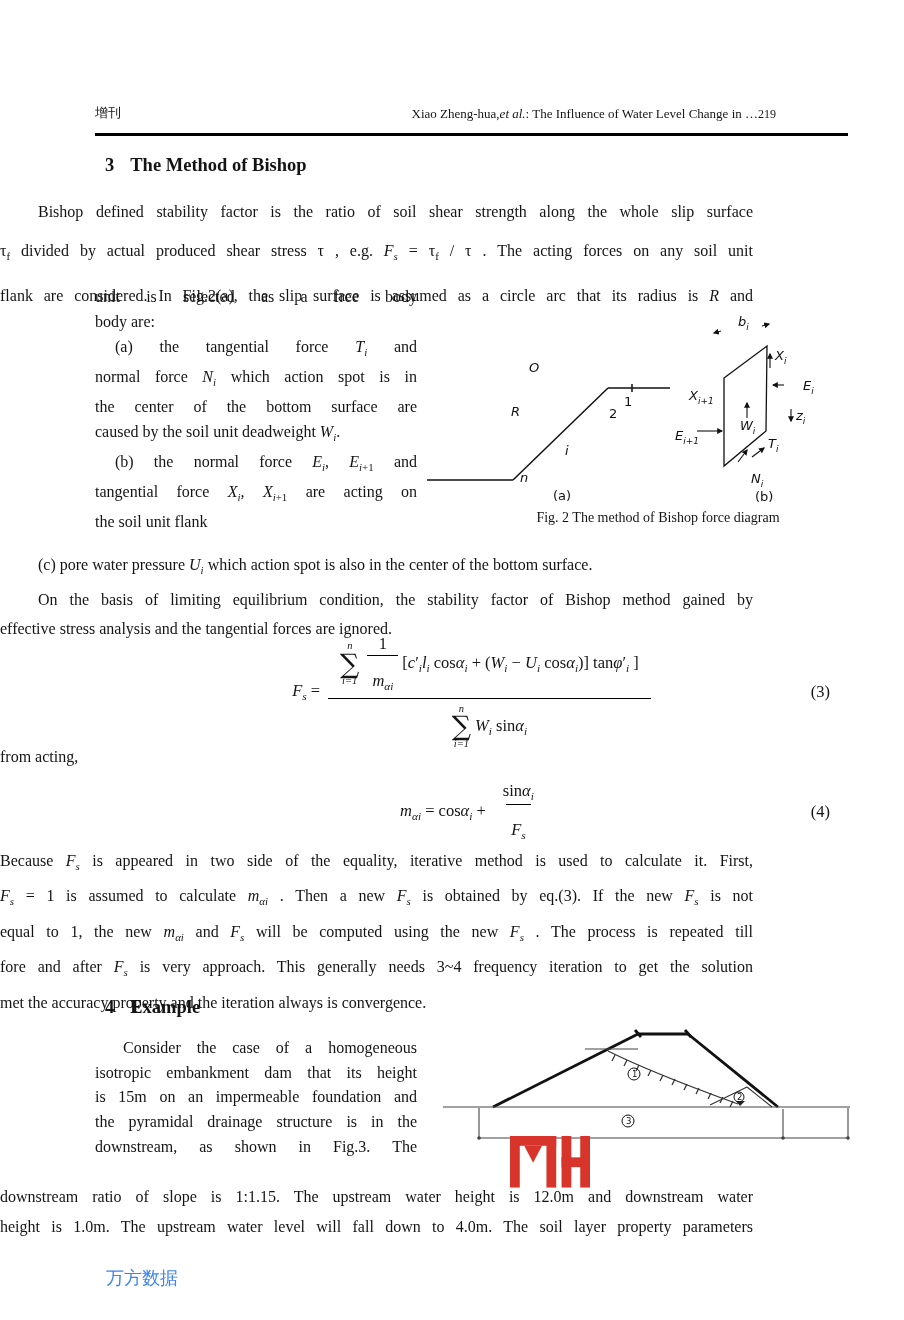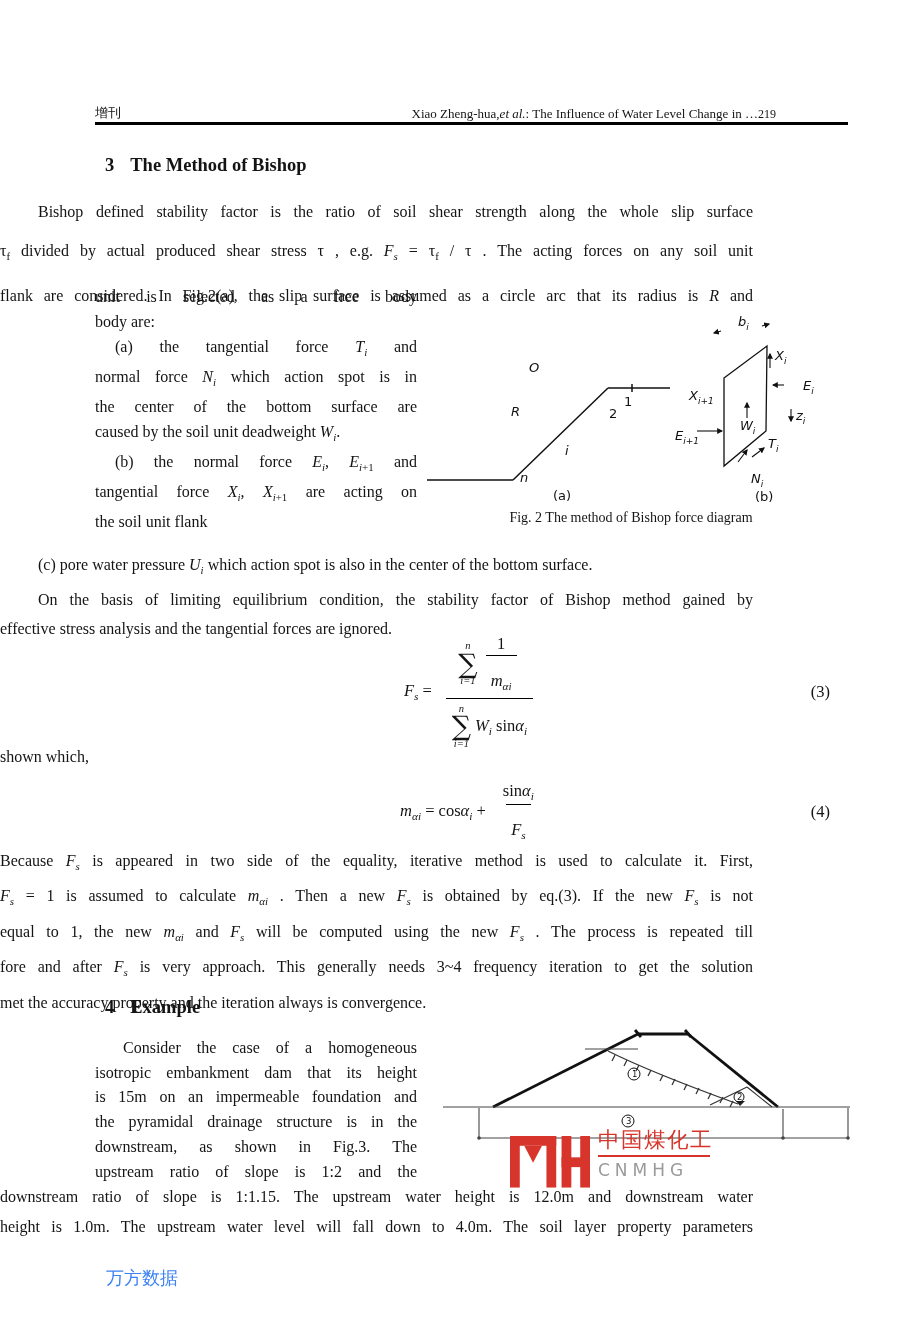--- a/index.html
+++ b/index.html
@@ -1,20 +1,20 @@
 <!DOCTYPE html>
 <html><head>
 <meta charset="utf-8">
 <style>
   html,body{margin:0;padding:0;background:#ffffff;}
   .page{position:relative;width:904px;height:1320px;background:#ffffff;overflow:hidden;
         font-family:"Liberation Serif","DejaVu Serif",serif;color:#141414;}
   
   .hdr{position:absolute;left:95px;top:104px;width:753px;display:flex;align-items:flex-end;
-       border-bottom:3px solid #000;padding-bottom:0;}
+       border-bottom:3px solid #000;padding-bottom:11px;}
   .hdr .jl{width:90px;font-size:13px;font-family:"DejaVu Sans",sans-serif;}
   .hdr .rt{flex:1;text-align:right;font-size:13px;}
   .hdr .pn{width:90px;text-align:left;font-size:12px;}
   
   .shead{position:absolute;left:105px;font-size:18.5px;font-weight:bold;}
   .shead .snum{margin-right:16px;}
   
   .pblock{position:absolute;width:753px;font-size:16px;}
   .pline{white-space:nowrap;}
   .j{text-align:justify;text-align-last:justify;white-space:normal;}
@@ -127,56 +127,57 @@
         <text class="flab" x="264" y="110"><tspan>X</tspan><tspan class="fsub" dy="3.5">i+1</tspan></text>
         <text class="flab" x="315" y="140"><tspan>W</tspan><tspan class="fsub" dy="3.5">i</tspan></text>
         <text class="flab" x="371" y="130"><tspan>z</tspan><tspan class="fsub" dy="3.5">i</tspan></text>
         <text class="flab" x="250" y="150"><tspan>E</tspan><tspan class="fsub" dy="3.5">i+1</tspan></text>
         <text class="flab" x="343" y="158"><tspan>T</tspan><tspan class="fsub" dy="3.5">i</tspan></text>
         <text class="flab" x="326" y="193"><tspan>N</tspan><tspan class="fsub" dy="3.5">i</tspan></text>
         <text class="fplain" x="330" y="211">(b)</text>
       </g>
     </svg>
   </div>
-  <div class="figcap" style="left:461px;top:510px;width:340px;">Fig. 2   The method of Bishop force diagram</div>
+  <div class="figcap" style="left:488px;top:510px;width:340px;">Fig. 2   The method of Bishop force diagram</div>
 
   <div class="pblock" style="top:550px;line-height:29px;">
     <div class="pline l ind">(c) pore water pressure <i>U</i><sub><i>i</i></sub> which action spot is also in the center of the bottom surface.</div>
     <div class="pline j ind">On the basis of limiting equilibrium condition, the stability factor of Bishop method gained by</div>
     <div class="pline l">effective stress analysis and the tangential forces are ignored.</div>
   </div>
 
   <div class="eq" style="top:636px;height:112px;">
     <span><i>F</i><sub><i>s</i></sub> =</span>
     <span class="bigfrac">
       <span class="bfnum">
         <span class="bsum">
           <span class="lim">n</span>
           <span class="sig">∑</span>
           <span class="lim">i=1</span>
         </span>
         <span class="frac">
           <span class="fn">1</span>
           <span class="fd"><i>m</i><sub><i>αi</i></sub></span>
         </span>
+        <span>[<i>c</i>′<sub><i>i</i></sub><i>l</i><sub><i>i</i></sub> cos<i>α</i><sub><i>i</i></sub> + (<i>W</i><sub><i>i</i></sub> − <i>U</i><sub><i>i</i></sub> cos<i>α</i><sub><i>i</i></sub>)] tan<i>φ</i>′<sub><i>i</i></sub> ]</span>
       </span>
       <span class="bfden">
         <span class="bsum">
           <span class="lim">n</span>
           <span class="sig">∑</span>
           <span class="lim">i=1</span>
         </span>
         <span><i>W</i><sub><i>i</i></sub> sin<i>α</i><sub><i>i</i></sub></span>
       </span>
     </span>
     <span class="eqno">(3)</span>
   </div>
 
   <div class="pblock" style="top:748px;">
-    <div class="pline l">shown which,</div>
+    <div class="pline l">from acting,</div>
   </div>
 
   <div class="eq" style="top:782px;height:60px;gap:8px;">
     <span><i>m</i><sub><i>αi</i></sub> = cos<i>α</i><sub><i>i</i></sub> +</span>
     <span class="frac">
       <span class="fn">sin<i>α</i><sub><i>i</i></sub></span>
       <span class="fd"><i>F</i><sub><i>s</i></sub></span>
     </span>
     <span class="eqno">(4)</span>
   </div>
@@ -192,21 +193,20 @@
   <div class="shead" style="top:997px;">
     <span class="snum">4</span><span>Example</span>
   </div>
 
   <div class="colL" style="top:1036px;line-height:24.7px;">
     <div class="pline j" style="text-indent:28px;">Consider the case of a homogeneous</div>
     <div class="pline j">isotropic embankment dam that its height</div>
     <div class="pline j">is 15m on an impermeable foundation and</div>
     <div class="pline j">the pyramidal drainage structure is in the</div>
     <div class="pline j">downstream, as shown in Fig.3. The</div>
-    <div class="pline j">upstream ratio of slope is 1:2 and the</div>
   </div>
 
   <div class="figwrap" style="left:435px;top:1015px;">
     <svg width="430" height="150" viewBox="0 0 430 150">
       <g stroke="#111" stroke-width="2.8" fill="none">
         <line x1="203" y1="19" x2="253" y2="19"></line>
         <line x1="203" y1="19" x2="58" y2="92"></line>
         <line x1="253" y1="19" x2="343" y2="92"></line>
         <line x1="200" y1="15" x2="206" y2="22"></line>
         <line x1="250" y1="15" x2="256" y2="22"></line>
@@ -259,25 +259,20 @@
       <g fill="#d7352b">
         <rect x="0" y="6" width="52" height="11"></rect>
         <rect x="0" y="6" width="11" height="58"></rect>
         <polygon points="16,17 26,36 36,17"></polygon>
         <rect x="41" y="6" width="11" height="58"></rect>
         <rect x="58" y="6" width="11" height="58"></rect>
         <rect x="79" y="6" width="11" height="58"></rect>
         <rect x="58" y="30" width="32" height="11"></rect>
       </g>
     </svg>
-    <div class="txt">
-      <div class="cn">中国煤化工</div>
-      <div class="ul"></div>
-      <div class="en">CNMHG</div>
-    </div>
   </div>
 
   <div class="pblock" style="top:1182px;line-height:29.5px;">
     <div class="pline j">downstream ratio of slope is 1:1.15. The upstream water height is 12.0m and downstream water</div>
     <div class="pline j">height is 1.0m. The upstream water level will fall down to 4.0m. The soil layer property parameters</div>
   </div>
 
   <div class="foot">万方数据</div>
 
 </div>

